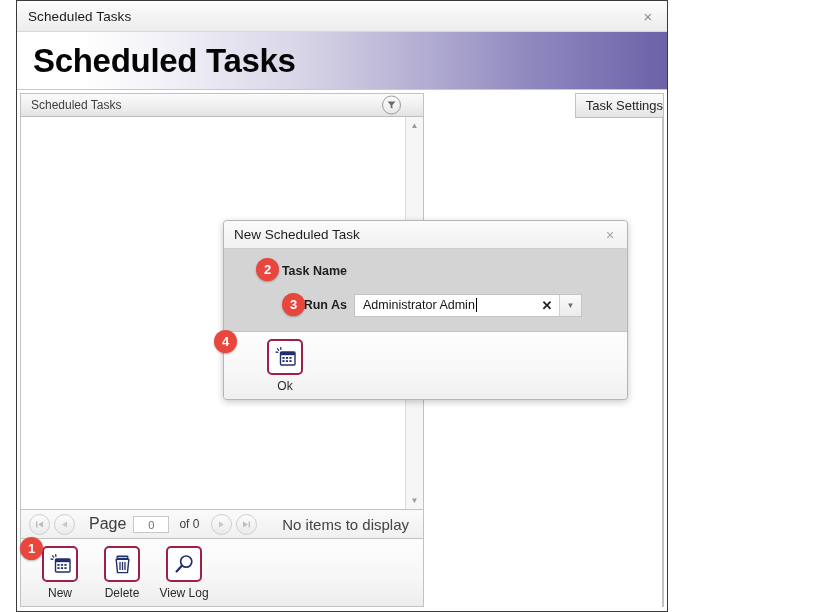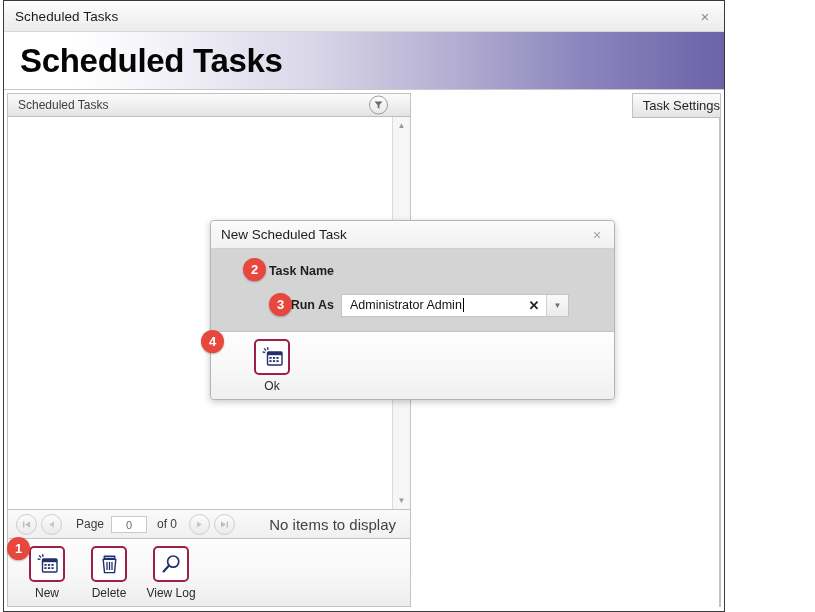--- a/index.html
+++ b/index.html
@@ -11,22 +11,22 @@
     width: 815px;
     height: 612px;
     font-family: "Liberation Sans", sans-serif;
     overflow: hidden;
     position: relative;
   }
 
   
   #app-window {
     position: absolute;
-    left: 3px; top: 0;
-    width: 722px; height: 612px;
+    left: 16px; top: 0;
+    width: 652px; height: 612px;
     box-sizing: border-box;
     border: 1px solid #3a3a3a;
     background: #ffffff;
     display: flex;
     flex-direction: column;
     overflow: hidden;
   }
 
   
   #titlebar {
@@ -175,21 +175,21 @@
     border: 1px solid #cdcdcd;
     background: linear-gradient(to bottom,#fcfcfc,#eaeaea);
     display: flex; align-items: center; justify-content: center;
     color: #bcbcbc;
     font-size: 8px;
     margin-right: 4px;
     cursor: pointer;
   }
   .pg-btn.rgt { margin-right: 0; margin-left: 4px; }
   .pg-label {
-    font-size: 12px;
+    font-size: 16px;
     color: #3d3d3d;
     margin: 0 7px 0 10px;
   }
   .pg-input {
     width: 36px; height: 17px;
     border: 1px solid #c8c8c8;
     background: #ffffff;
     font-size: 11px;
     color: #6b6b6b;
     text-align: center;

